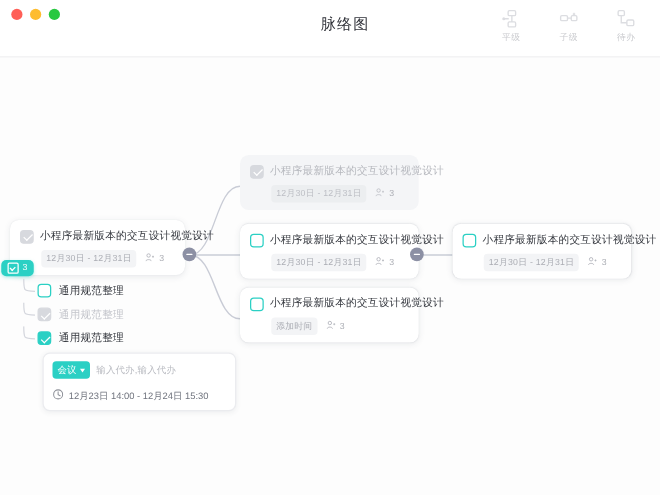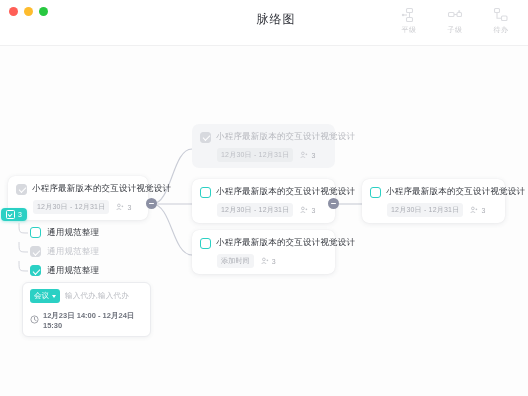--- a/index.html
+++ b/index.html
@@ -78,33 +78,33 @@
   .count-badge .bi::after{content:"";position:absolute;left:1px;top:1.6px;width:3px;height:1.6px;
      border-left:1px solid #fff;border-bottom:1px solid #fff;transform:rotate(-45deg);}
 
   .todo-list{position:absolute;left:18px;top:178px;width:132px;}
   .todo-item{display:flex;align-items:center;gap:6px;height:19px;padding-left:12px;position:relative;}
   .todo-item .elbow{position:absolute;left:0;top:0;width:11px;height:19px;}
   .todo-text{font-size:8.5px;color:#33363d;letter-spacing:.2px;}
   .todo-item.done .todo-text{color:#c3c5cb;}
 
   .compose{
-    position:absolute;left:22px;top:237px;width:129px;
+    position:absolute;left:34px;top:237px;width:155px;
     background:#fff;border:1px solid #ebecef;border-radius:6px;
     box-shadow:0 1px 4px rgba(60,66,87,.07);padding:6px 7px;box-sizing:border-box;
   }
   .compose-row{display:flex;align-items:center;gap:5px;}
   .tag{
     display:flex;align-items:center;gap:3px;background:#2bd0c4;color:#fff;
     border-radius:3px;padding:2px 4px;font-size:7.5px;white-space:nowrap;
   }
   .caret{width:0;height:0;border-left:2.6px solid transparent;border-right:2.6px solid transparent;
     border-top:3.2px solid #fff;}
   .compose-ph{font-size:7.5px;color:#b8bac0;letter-spacing:.2px;}
-  .compose-time{display:flex;align-items:center;gap:4px;margin-top:8px;font-size:7.5px;color:#6f737d;font-weight:bold;}
+  .compose-time{display:flex;align-items:center;gap:4px;margin-top:8px;font-size:7.5px;color:#6f737d;}
 
   
   #node-m1{left:192px;top:79px;width:143px;}
   #node-m2{left:192px;top:134px;width:143px;}
   #node-m3{left:192px;top:185px;width:143px;}
   #node-r1{left:362px;top:134px;width:143px;}
   #handle-root{left:146px;top:153px;}
   #handle-m2{left:328px;top:153px;}
 </style>
 </head>

